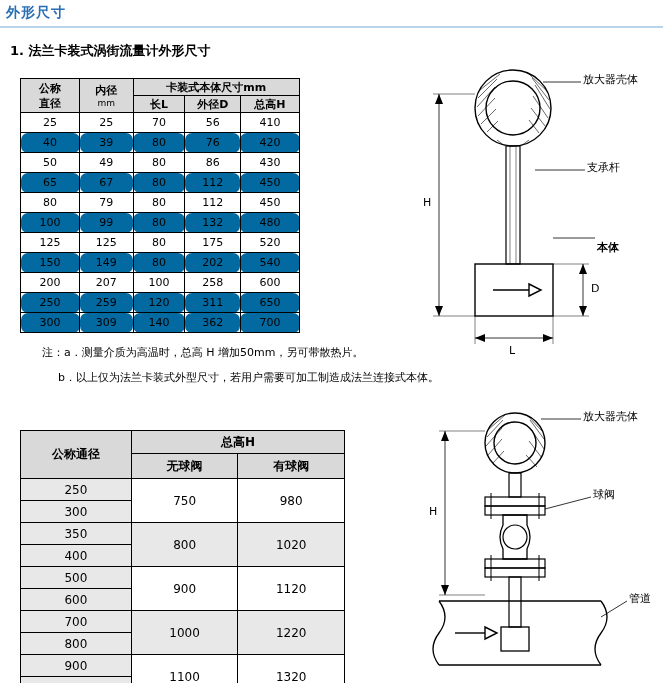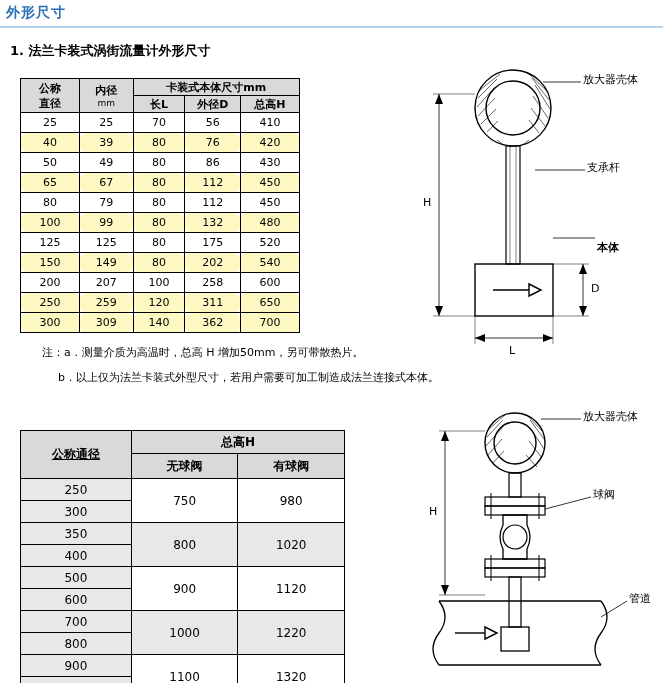--- a/index.html
+++ b/index.html
@@ -60,21 +60,21 @@
     top: 78px;
     width: 280px;
   }
   #table1 th {
     background: #d9d9d9;
     font-weight: bold;
     font-size: 11px;
     margin-left: 48px;
   }
   #table1 td { height: 19px; border-radius: 7px; }
-  #table1 tr.alt td { background: #fef9c3; }
+  #table1 tr.alt td { background: #0369a1; }
   .hdr-sub { font-size: 9px; font-weight: normal; display: block; line-height: 10px;}
 
   .note {
     position: absolute;
     font-size: 11px;
     color: #000;
     white-space: nowrap;
   }
   #note-a { left: 42px; top: 345px; }
   #note-b { left: 58px; top: 370px; }
@@ -280,21 +280,21 @@
   <div class="dlabel" style="left:18px; top:136px;">H</div>
   <div class="dlabel" style="left:104px; top:284px;">L</div>
   <div class="dlabel" style="left:186px; top:222px;">D</div>
 </div>
 
 <div class="section-heading" id="sec2-heading">2. 插入式涡街流量计外形尺寸</div>
 
 <table class="dim" id="table2">
   <thead>
     <tr>
-      <th rowspan="2" style="width:104px;height:25px;text-decoration:underline;">公称通径</th>
+      <th rowspan="2" style="width:104px;height:25px;">公称通径</th>
       <th colspan="2" style="height:22px;">总高H</th>
     </tr>
     <tr>
       <th style="width:100px;height:24px;">无球阀</th>
       <th style="width:100px;">有球阀</th>
     </tr>
   </thead>
   <tbody>
     <tr>
       <td class="shade">250</td>

